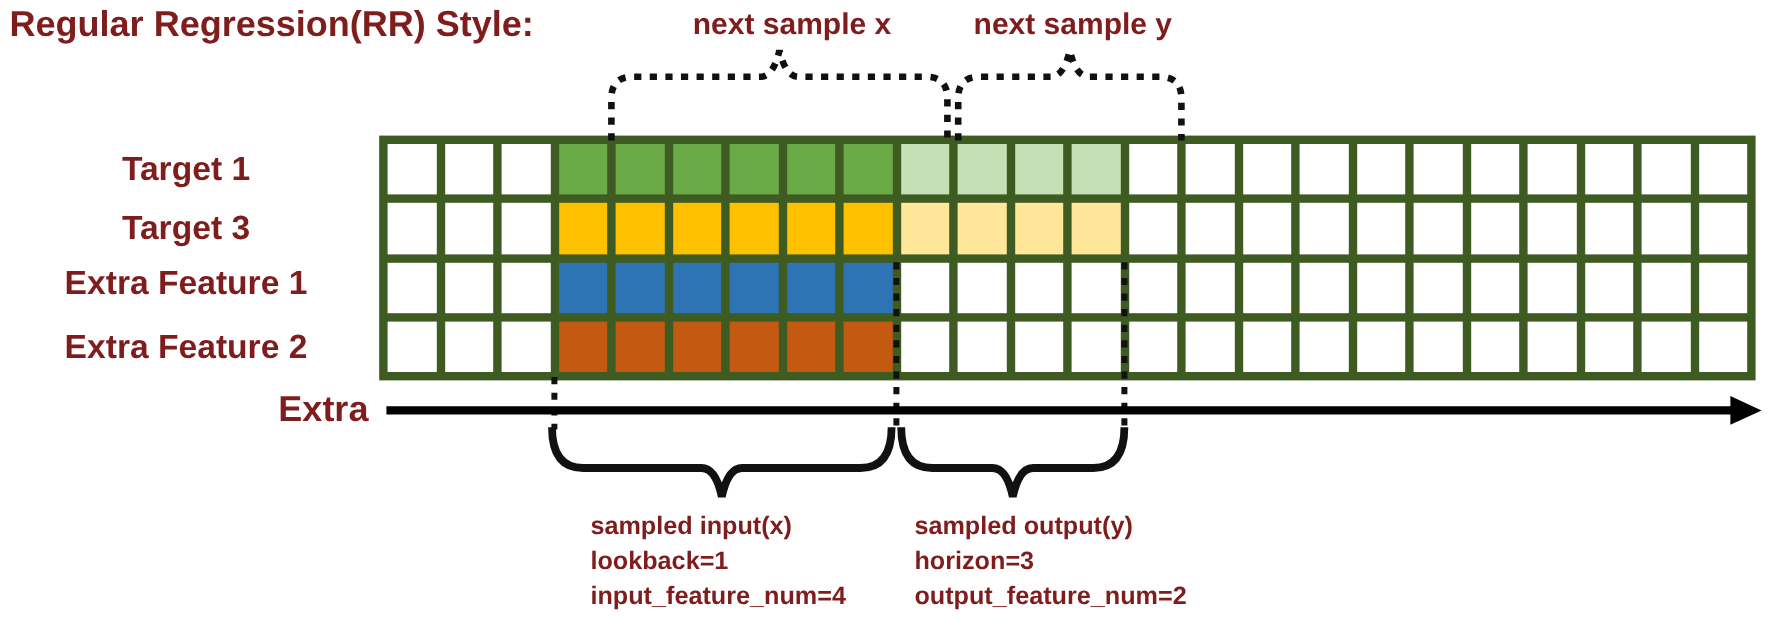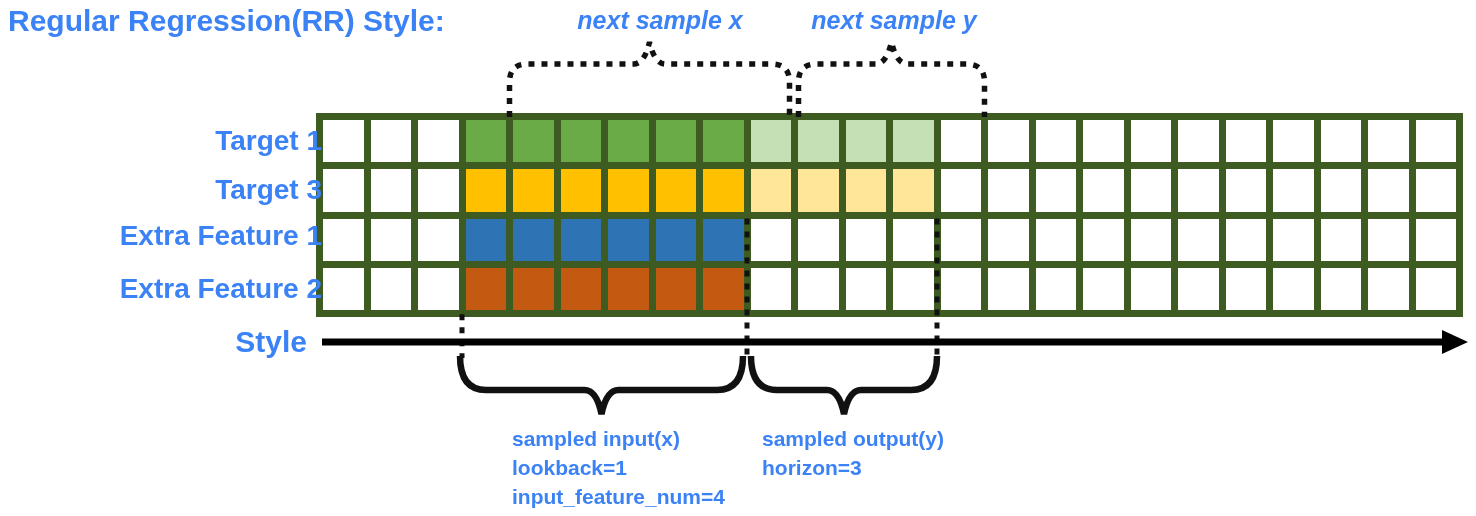--- a/index.html
+++ b/index.html
@@ -1,28 +1,28 @@
 <!DOCTYPE html>
 <html><head>
 <meta charset="utf-8">
 <style>
   html,body{margin:0;padding:0;background:#ffffff;}
   #stage{
     position:relative;width:1476px;height:516px;background:#ffffff;overflow:hidden;
-    font-family:"Liberation Sans","DejaVu Sans",sans-serif;color:#3b82f6;
+    font-family:"Liberation Sans","DejaVu Sans",sans-serif;color:#7f1d1d;
   }
   .abs{position:absolute;}
   #title{left:8px;top:4px;font-size:30px;font-weight:700;letter-spacing:0px;}
-  .next-label{top:6px;font-size:25px;font-style:italic;font-weight:700;transform:translateX(-50%);white-space:nowrap;}
+  .next-label{top:6px;font-size:25px;font-weight:700;transform:translateX(-50%);white-space:nowrap;}
   #grid{background:#3E5B22;}
   .cell{position:absolute;background:#ffffff;}
-  .row-label{left:0;width:310px;text-align:right;font-size:28px;font-weight:700;white-space:nowrap;padding-left:12px;}
+  .row-label{left:0;width:310px;text-align:center;font-size:28px;font-weight:700;white-space:nowrap;}
   #time-label{left:0;width:307px;text-align:right;top:326px;height:32px;line-height:32px;font-size:30px;font-weight:700;}
   .caption{top:424px;font-size:21px;font-weight:700;line-height:29px;white-space:nowrap;}
-  #caption-input{left:512px;}
+  #caption-input{left:492px;}
   #caption-output{left:762px;}
   svg{position:absolute;left:0;top:0;pointer-events:none;}
   .dotted-brace{fill:none;stroke:#111111;stroke-width:5.5;stroke-dasharray:6 7;}
   .dotted-guide{stroke:#111111;stroke-width:5;stroke-dasharray:6 7;}
   .solid-brace{fill:none;stroke:#111111;stroke-width:6.5;}
   .axis{stroke:#000000;stroke-width:7;}
 </style>
 </head>
 <body>
 
@@ -130,21 +130,21 @@
       <div class="cell" style="left: 1004.5px; top: 154.9px; width: 40.5px; height: 42.3px; background: rgb(255, 255, 255);"></div>
       <div class="cell" style="left: 1052px; top: 154.9px; width: 40.5px; height: 42.3px; background: rgb(255, 255, 255);"></div>
       <div class="cell" style="left: 1099.5px; top: 154.9px; width: 40.5px; height: 42.3px; background: rgb(255, 255, 255);"></div>
     </div>
   <div id="row-labels"></div>
 
   <div class="abs row-label" style="top: 120px; height: 42.3px; line-height: 42.3px;">Target 1</div>
     <div class="abs row-label" style="top: 169.3px; height: 42.3px; line-height: 42.3px;">Target 3</div>
     <div class="abs row-label" style="top: 215px; height: 42.3px; line-height: 42.3px;">Extra Feature 1</div>
     <div class="abs row-label" style="top: 267.9px; height: 42.3px; line-height: 42.3px;">Extra Feature 2</div>
-    <div id="time-label" class="abs">Style</div>
+    <div id="time-label" class="abs">Extra</div>
 
   <svg id="overlay" width="1476" height="516">
     <path id="brace-next-x" class="dotted-brace" d="M 509.5 117 L 509.5 82 Q 509.5 64 527.5 64 L 633.5 64 Q 644.5 64 649.5 42 Q 654.5 64 665.5 64 L 771.5 64 Q 789.5 64 789.5 82 L 789.5 117"></path>
     <path id="brace-next-y" class="dotted-brace" d="M 798.5 117 L 798.5 82 Q 798.5 64 816.5 64 L 875.5 64 Q 886.5 64 891.5 42 Q 896.5 64 907.5 64 L 966.5 64 Q 984.5 64 984.5 82 L 984.5 117"></path>
     <line id="guide-input-start" class="dotted-guide" x1="462" y1="314.2" x2="462" y2="358"></line>
     <line id="guide-io-boundary" class="dotted-guide" x1="747" y1="218.6" x2="747" y2="358"></line>
     <line id="guide-output-end" class="dotted-guide" x1="937" y1="218.6" x2="937" y2="358"></line>
     <line id="time-line" class="axis" x1="322" y1="342" x2="1444" y2="342"></line>
     <polygon id="time-head" fill="#000000" points="1442,330 1468,342 1442,354"></polygon>
     <path id="brace-input" class="solid-brace" d="M 460 356 Q 460 390 486 390 L 584.5 390 Q 596.5 390 601.5 414 Q 606.5 390 618.5 390 L 717 390 Q 743 390 743 356"></path>
@@ -152,15 +152,16 @@
   </svg>
 
   <div id="caption-input" class="abs caption">
     <div>sampled input(x)</div>
     <div>lookback=1</div>
     <div>input_feature_num=4</div>
   </div>
   <div id="caption-output" class="abs caption">
     <div>sampled output(y)</div>
     <div>horizon=3</div>
+    <div>output_feature_num=2</div>
   </div>
 
 </div>
 
 </body></html>

